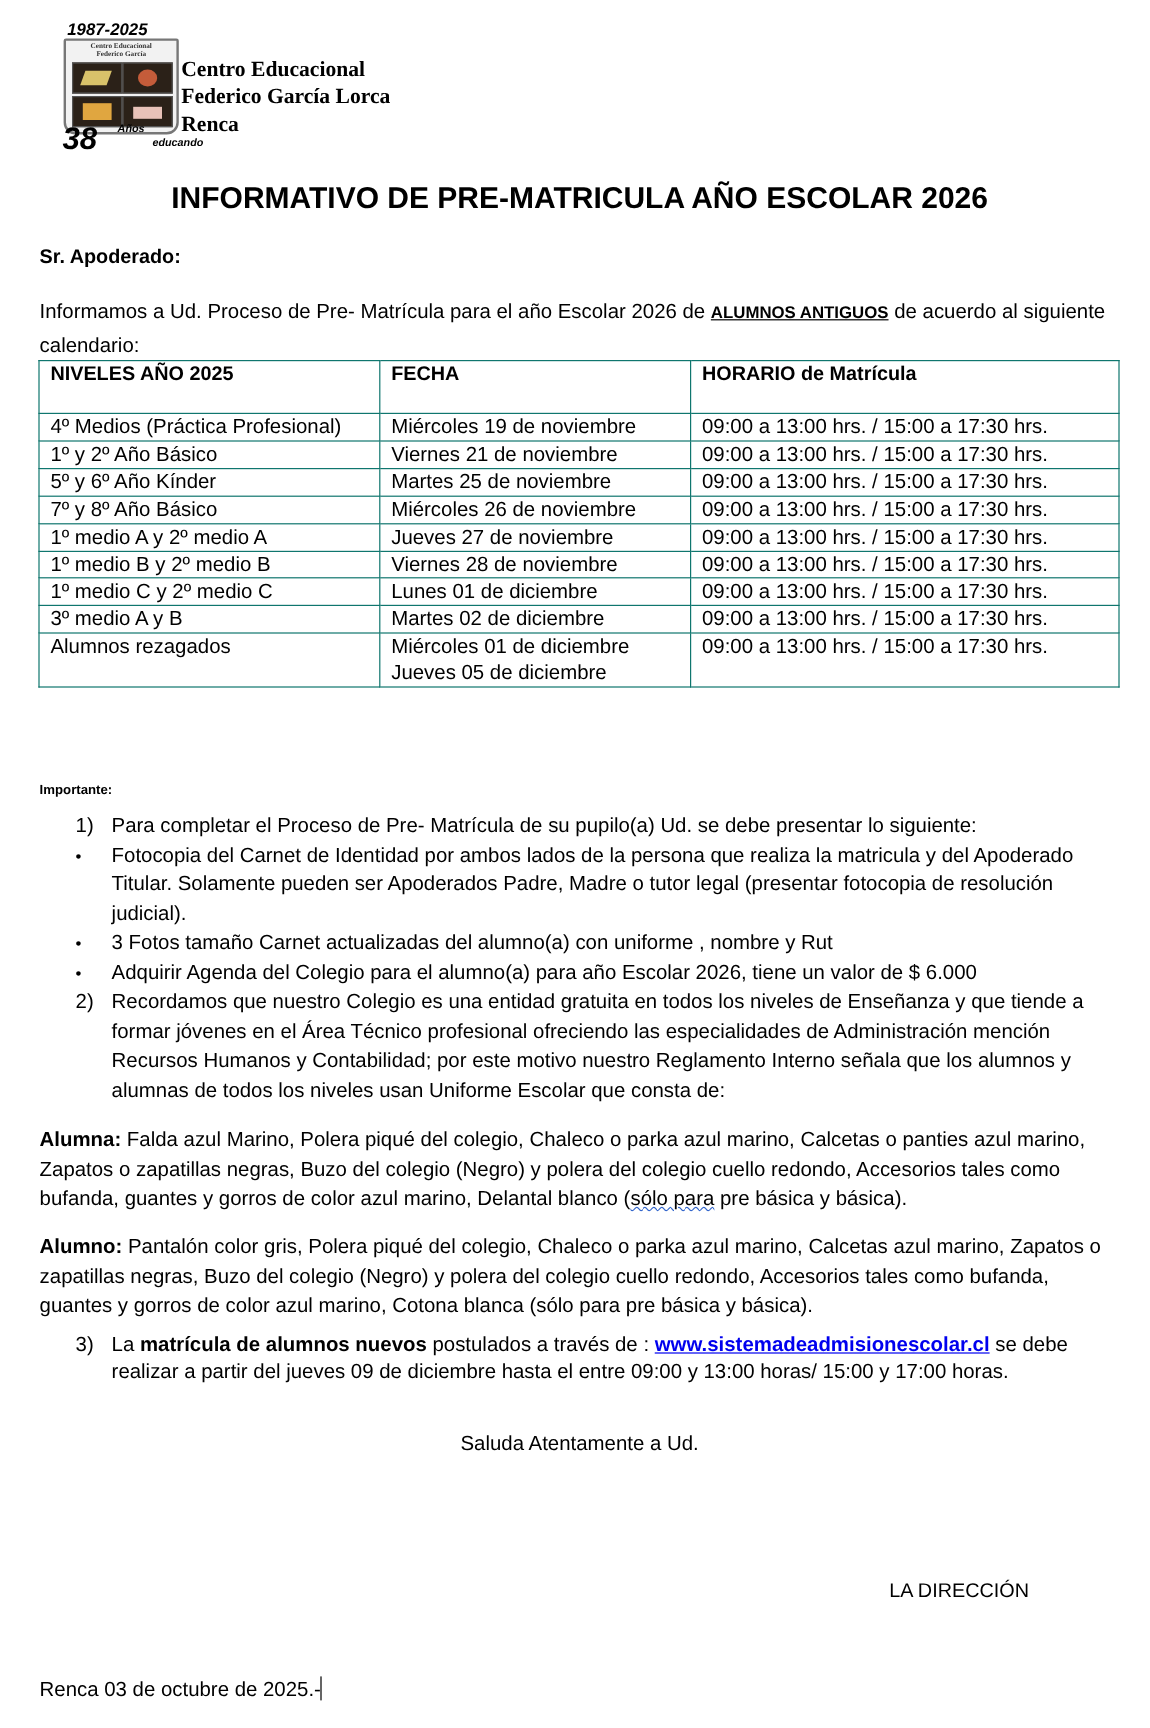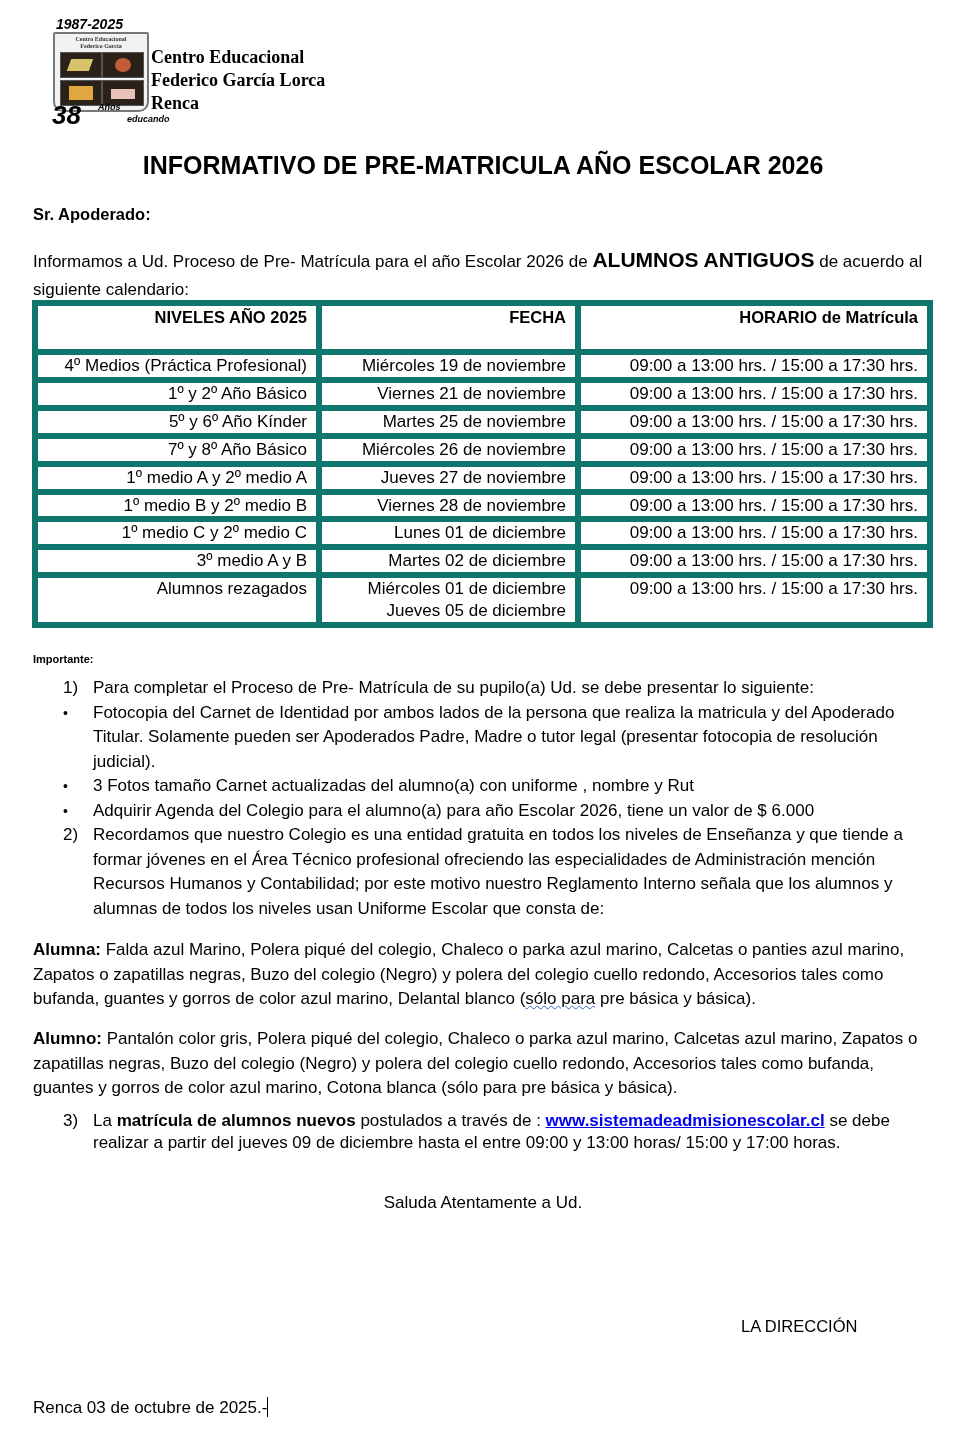--- a/index.html
+++ b/index.html
@@ -22,25 +22,25 @@
   .logo .q3 i { position:absolute; left:8px; top:5px; width:24px; height:14px; background:#e0a640; }
   .logo .q4 i { position:absolute; left:8px; top:8px; width:24px; height:10px; background:#e8c2b8; }
   .logo .num { position: absolute; left: 0; top: 84px; font-weight: bold; font-style: italic; font-size: 26px; }
   .logo .anos { position: absolute; left: 46px; top: 86px; font-weight: bold; font-style: italic; font-size: 9px; }
   .logo .educ { position: absolute; left: 48px; top: 98px; font-weight: bold; font-style: italic; font-size: 9px; margin-left: 27px; }
   .school-name { left: 151px; top: 46px; font-family: "Liberation Serif", serif; font-weight: bold;
                  font-size: 18px; line-height: 23px; }
   .title { left: 0; width: 966px; top: 151px; text-align: center; font-weight: bold; font-size: 25px; }
   .greeting { left: 33px; top: 205px; font-weight: bold; font-size: 16.5px; }
   .intro { left: 33px; top: 246px; width: 890px; line-height: 28px; font-size: 17px; }
-  .intro .big { font-weight: bold; font-size: 21px; }
+  .intro .big { font-weight: bold; font-size: 14px; text-decoration: underline; }
   
   table.cal { position: absolute; left: 32px; top: 300px; width: 901px; border-collapse: collapse; }
-  table.cal td, table.cal th { border: 6px solid #0f766e; padding: 0 9px; font-size: 17px; line-height: 21.9px;
-                 vertical-align: top; text-align: right; font-weight: normal; white-space: nowrap; }
+  table.cal td, table.cal th { border: 1px solid #0f766e; padding: 0 9px; font-size: 17px; line-height: 21.9px;
+                 vertical-align: top; text-align: left; font-weight: normal; white-space: nowrap; }
   table.cal th { font-weight: bold; height: 42px; padding-top: 1px; font-size: 16.5px; }
   table.cal col.c1 { width: 284px; } table.cal col.c2 { width: 259px; }
   
   .imp-h { left: 33px; top: 653px; font-weight: bold; font-size: 11px; }
   .list { left: 33px; width: 900px; font-size: 17px; line-height: 24.5px; }
   .li { position: relative; padding-left: 60px; }
   .li .mk { position: absolute; left: 30px; top: 0; }
   .li .mk.bul { left: 30px; font-size: 14px; }
   .para { left: 33px; width: 895px; font-size: 17px; line-height: 24.5px; }
   .b { font-weight: bold; text-align: center; }

